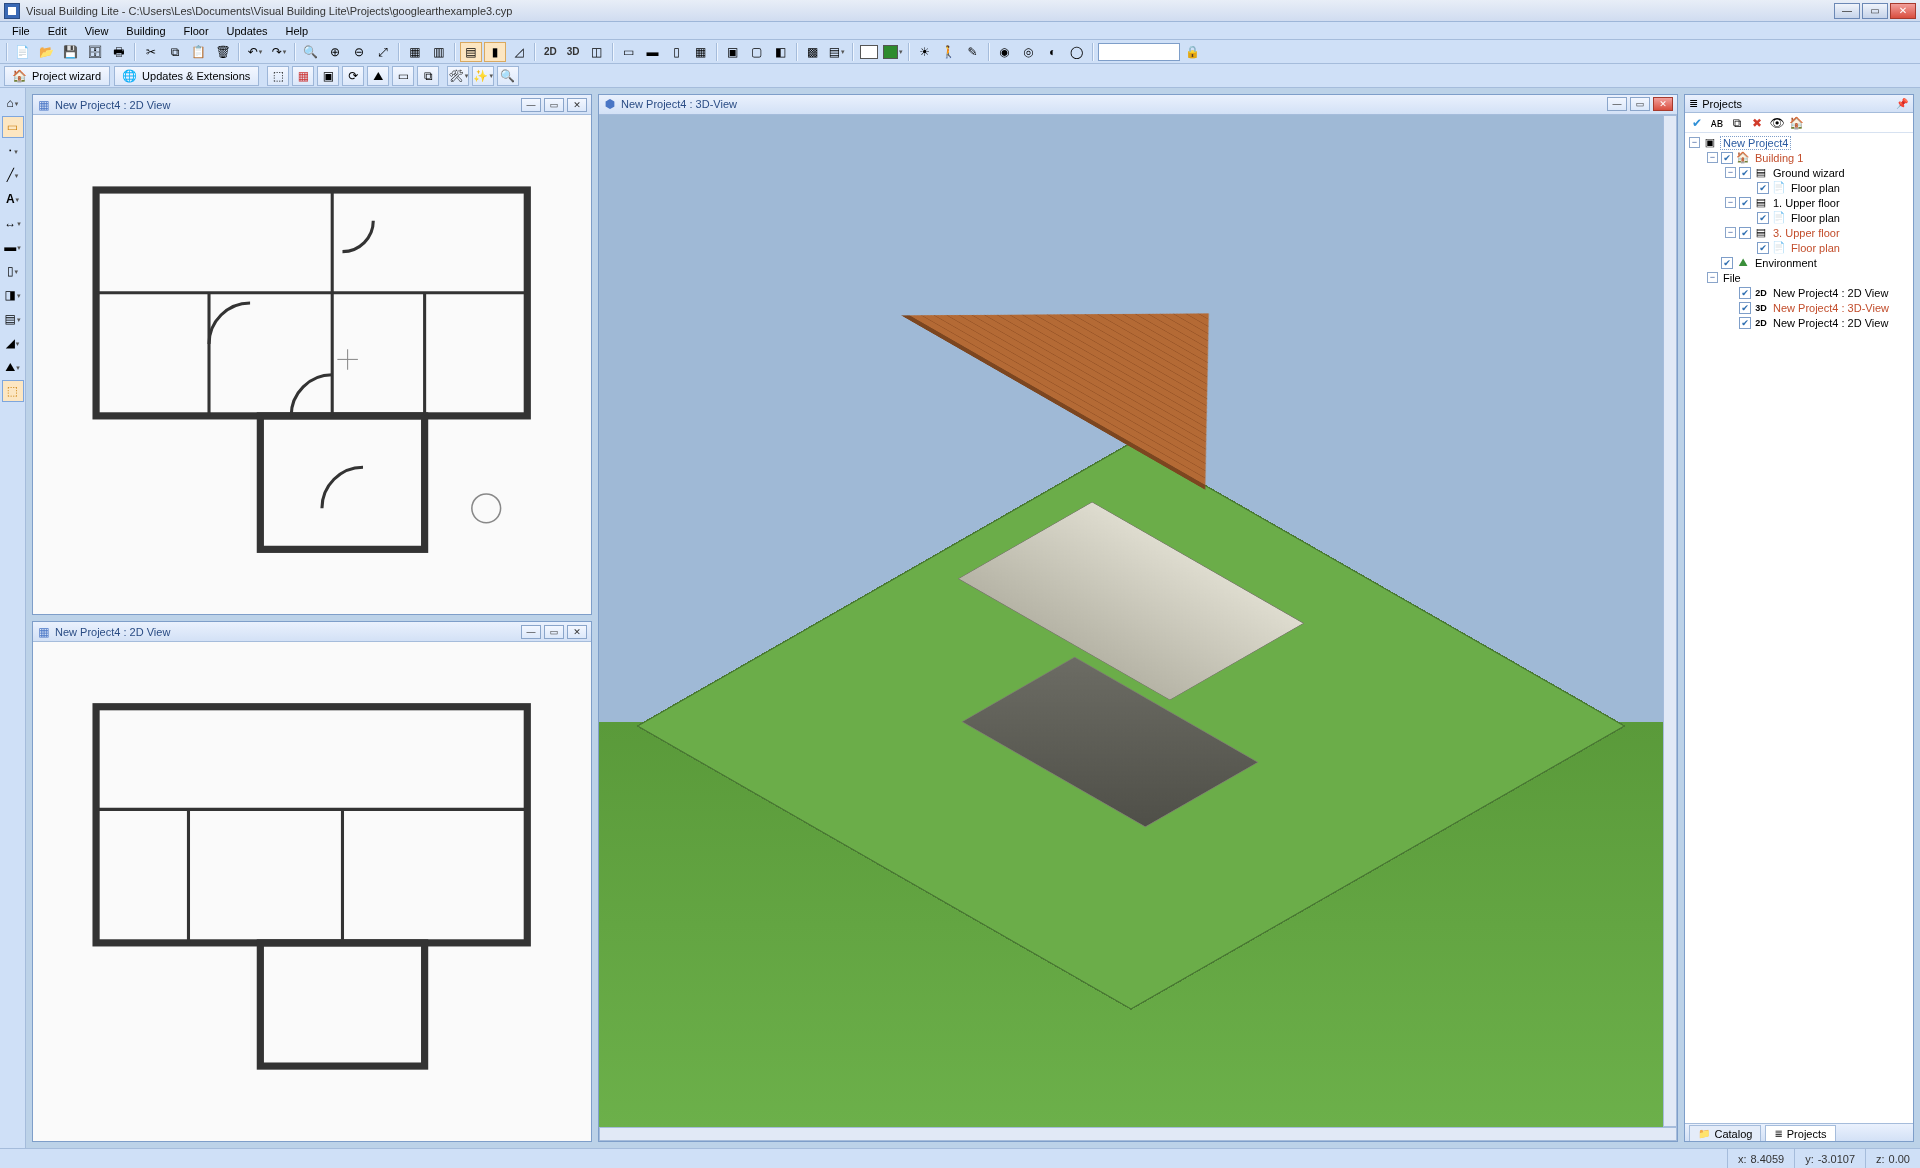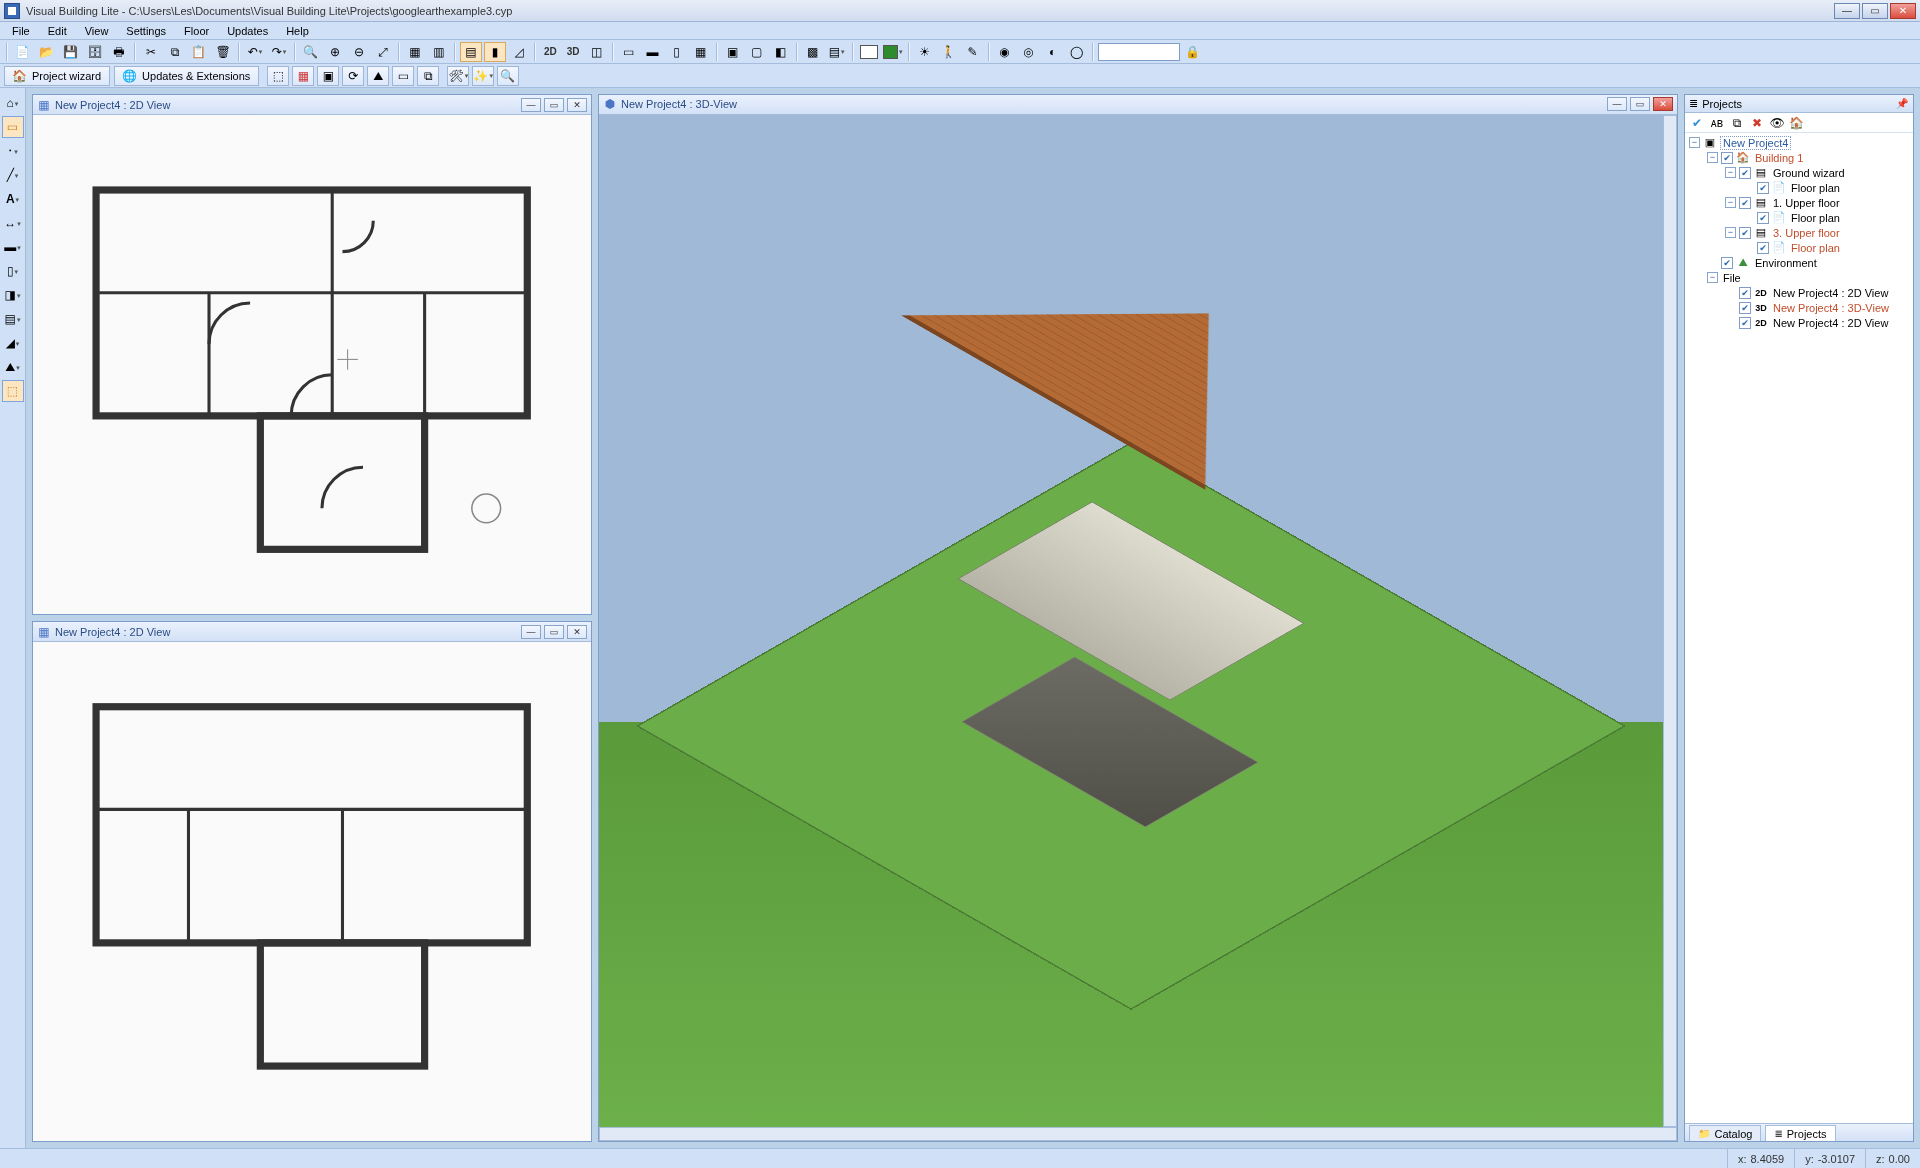--- a/index.html
+++ b/index.html
@@ -312,21 +312,21 @@
   <div class="spacer"></div>
   <div class="win-btn">—</div>
   <div class="win-btn">▭</div>
   <div class="win-btn red">✕</div>
 </div>
 
 <div class="menubar">
   <div class="menu-item"><span>File</span></div>
   <div class="menu-item"><span>Edit</span></div>
   <div class="menu-item"><span>View</span></div>
-  <div class="menu-item"><span>Settings</span></div>
+  <div class="menu-item"><span>Building</span></div>
   <div class="menu-item"><span>Floor</span></div>
   <div class="menu-item"><span>Updates</span></div>
   <div class="menu-item"><span>Help</span></div>
 </div>
 
 <div class="toolbar">
   <div class="sep"></div>
   <div class="tool-btn">📄</div>
   <div class="tool-btn">📂</div>
   <div class="tool-btn">💾</div>

